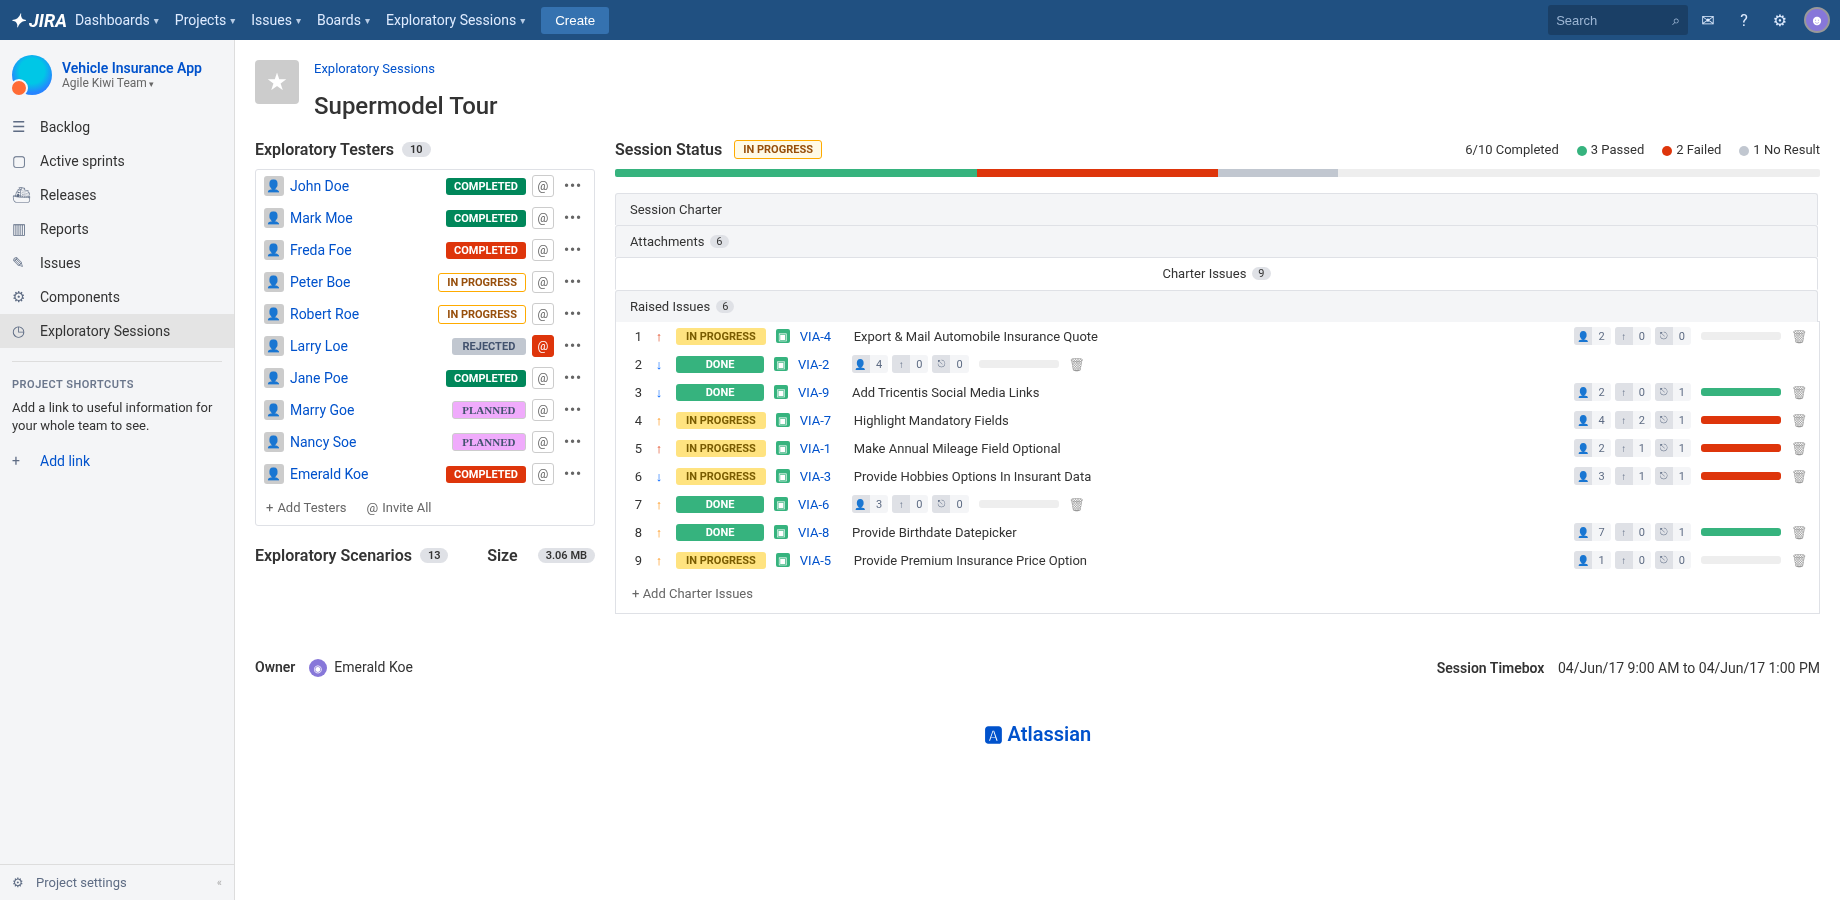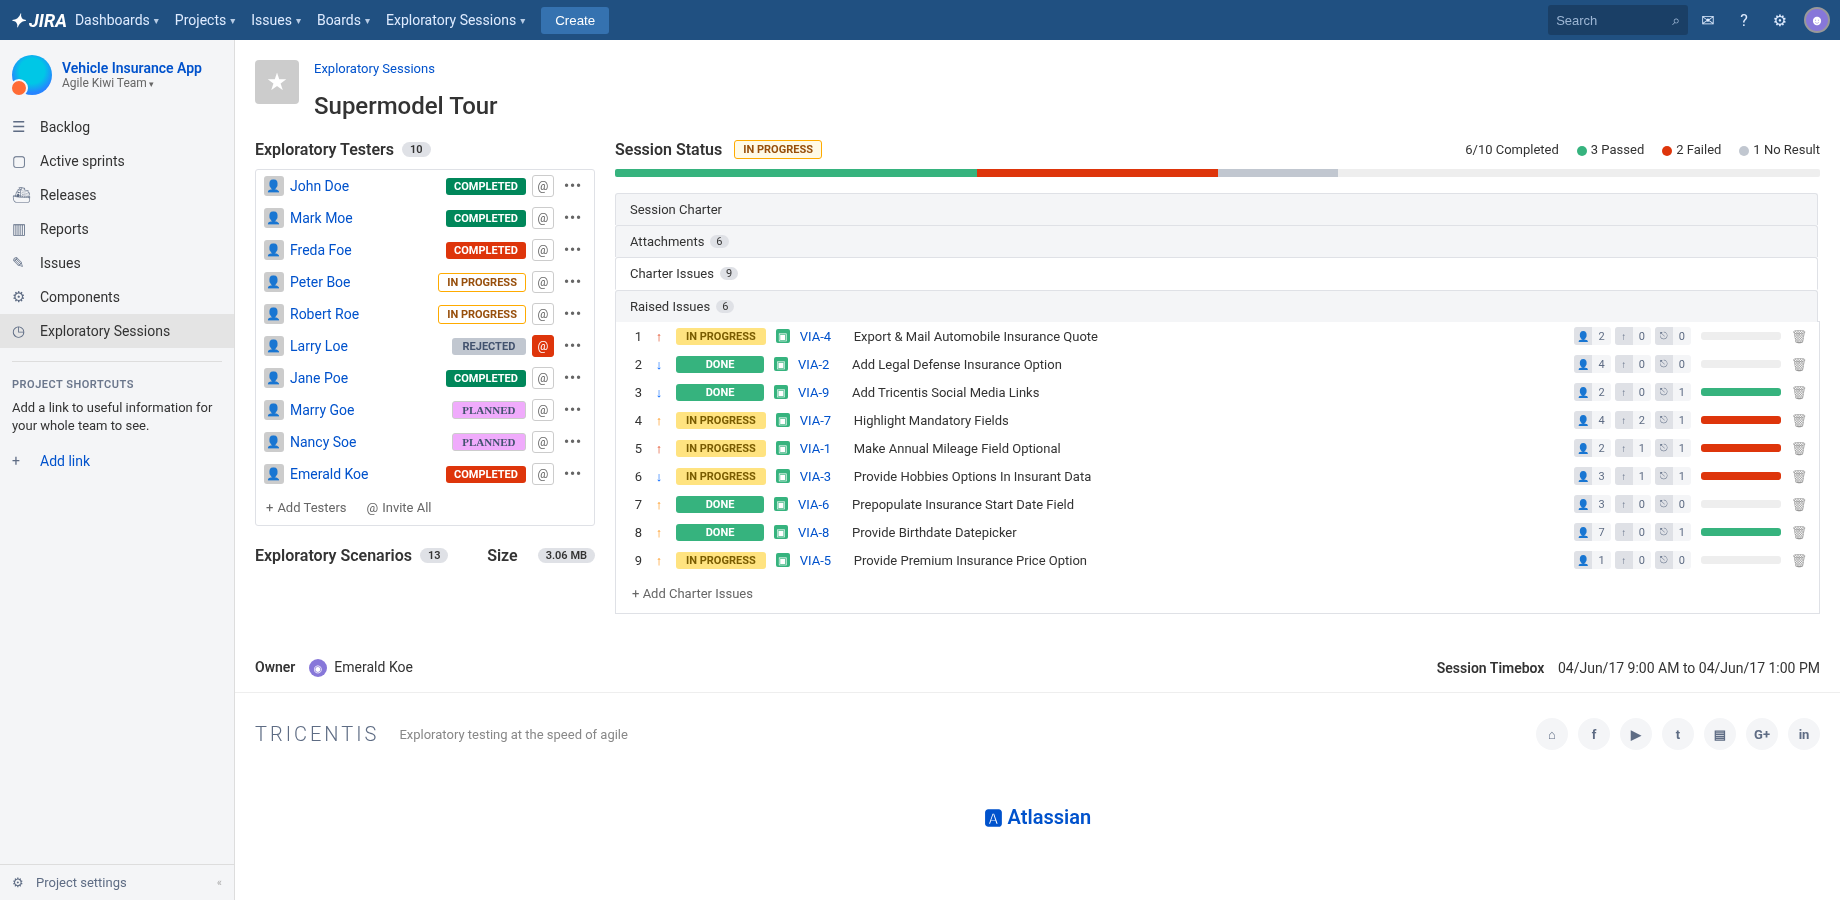--- a/index.html
+++ b/index.html
@@ -90,21 +90,21 @@
 .dot { width: 10px; height: 10px; border-radius: 50%; display: inline-block; margin-right: 4px; vertical-align: middle; }
 .dot.g { background: #36b37e; }
 .dot.r { background: #de350b; }
 .dot.n { background: #c1c7d0; }
 .progress-bar { display: flex; height: 8px; border-radius: 2px; overflow: hidden; margin-bottom: 15px; }
 .progress-bar .seg { height: 100%; }
 
 
 .tabs { display: flex; border-bottom: 1px solid #dfe1e6; flex-direction: column; }
 .tab { padding: 8px 14px; border: 1px solid #dfe1e6; border-bottom: none; margin-right: 2px; background: #f4f5f7; cursor: pointer; font-size: 13px; display: flex; align-items: center; gap: 6px; border-radius: 3px 3px 0 0; position: relative; top: 1px; }
-.tab.active { background: #fff; border-bottom: 1px solid #fff; }
+.tab.active { background: #fff; border-bottom: 1px solid #fff; justify-content: center; }
 .tab .cnt { background: #dfe1e6; border-radius: 8px; padding: 0 6px; font-size: 11px; }
 
 
 .issues { border: 1px solid #dfe1e6; border-top: none; }
 .issue-row { display: flex; align-items: center; padding: 5px 12px; font-size: 13px; gap: 10px; }
 .issue-row .num { width: 14px; text-align: right; color: #333; }
 .issue-row .prio { width: 14px; text-align: center; font-size: 13px; font-weight: bold; }
 .prio.up-r { color: #de350b; }
 .prio.up-o { color: #ff8b00; }
 .prio.dn { color: #0065ff; }
@@ -387,21 +387,20 @@
                   <div class="fill" style="background:#eee;width:0%"></div>
                 </div>
     <span class="trash">🗑</span>
               </div>
               <div class="issue-row">
     <span class="num">2</span>
     <span class="prio dn">↓</span>
     <span class="issue-status is-done">DONE</span>
     <span class="itype">▣</span>
     <a class="ikey">VIA-2</a>
-    <span class="ititle">Add Legal Defense Insurance Option</span>
     <div class="counters">
       <span class="ctr">
                     <span class="ci">👤</span>
                     <span class="cv">4</span>
                   </span>
       <span class="ctr">
                     <span class="ci">↑</span>
                     <span class="cv">0</span>
                   </span>
       <span class="ctr">
@@ -517,21 +516,20 @@
                   <div class="fill" style="background:#de350b;width:100%"></div>
                 </div>
     <span class="trash">🗑</span>
               </div>
               <div class="issue-row">
     <span class="num">7</span>
     <span class="prio up-o">↑</span>
     <span class="issue-status is-done">DONE</span>
     <span class="itype">▣</span>
     <a class="ikey">VIA-6</a>
-    <span class="ititle">Prepopulate Insurance Start Date Field</span>
     <div class="counters">
       <span class="ctr">
                     <span class="ci">👤</span>
                     <span class="cv">3</span>
                   </span>
       <span class="ctr">
                     <span class="ci">↑</span>
                     <span class="cv">0</span>
                   </span>
       <span class="ctr">
@@ -609,29 +607,16 @@
         <b>Owner</b>
         <span class="owner-av">◉</span>
         <span>Emerald Koe</span>
       </div>
       <div style="margin-left:auto">
         <b>Session Timebox</b>
         <span>04/Jun/17 9:00 AM to 04/Jun/17 1:00 PM</span>
       </div>
     </div>
 
-    <div class="footer">
-      <span class="brand">TRICENTIS</span>
-      <span class="tag">Exploratory testing at the speed of agile</span>
-      <div class="socials">
-        <span>⌂</span>
-        <span>f</span>
-        <span>▶</span>
-        <span>t</span>
-        <span>▤</span>
-        <span>G+</span>
-        <span>in</span>
-      </div>
-    </div>
 
     <div class="atl">Atlassian</div>
   </div>
 </div>
 
 </body></html>

